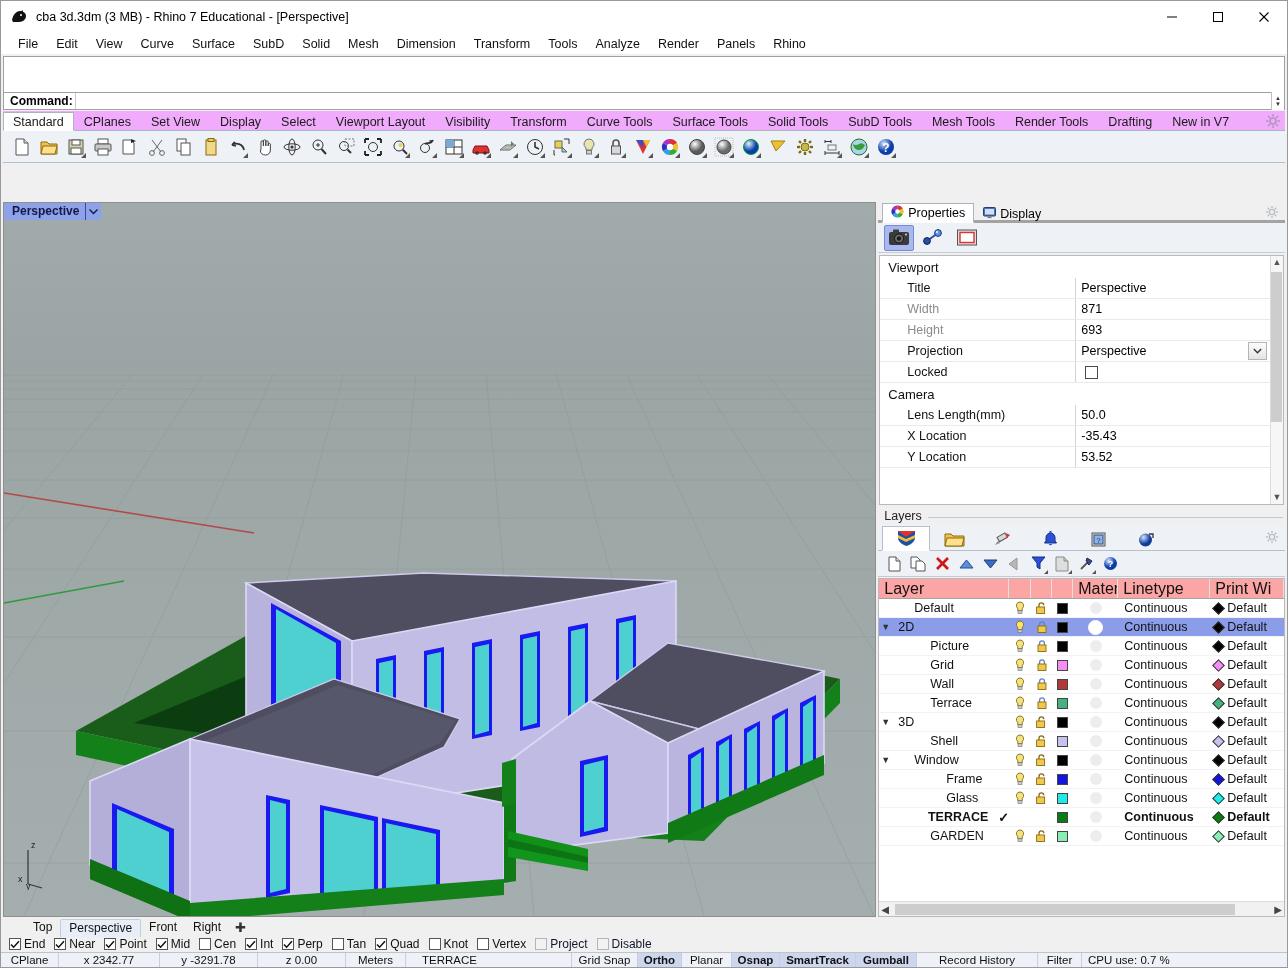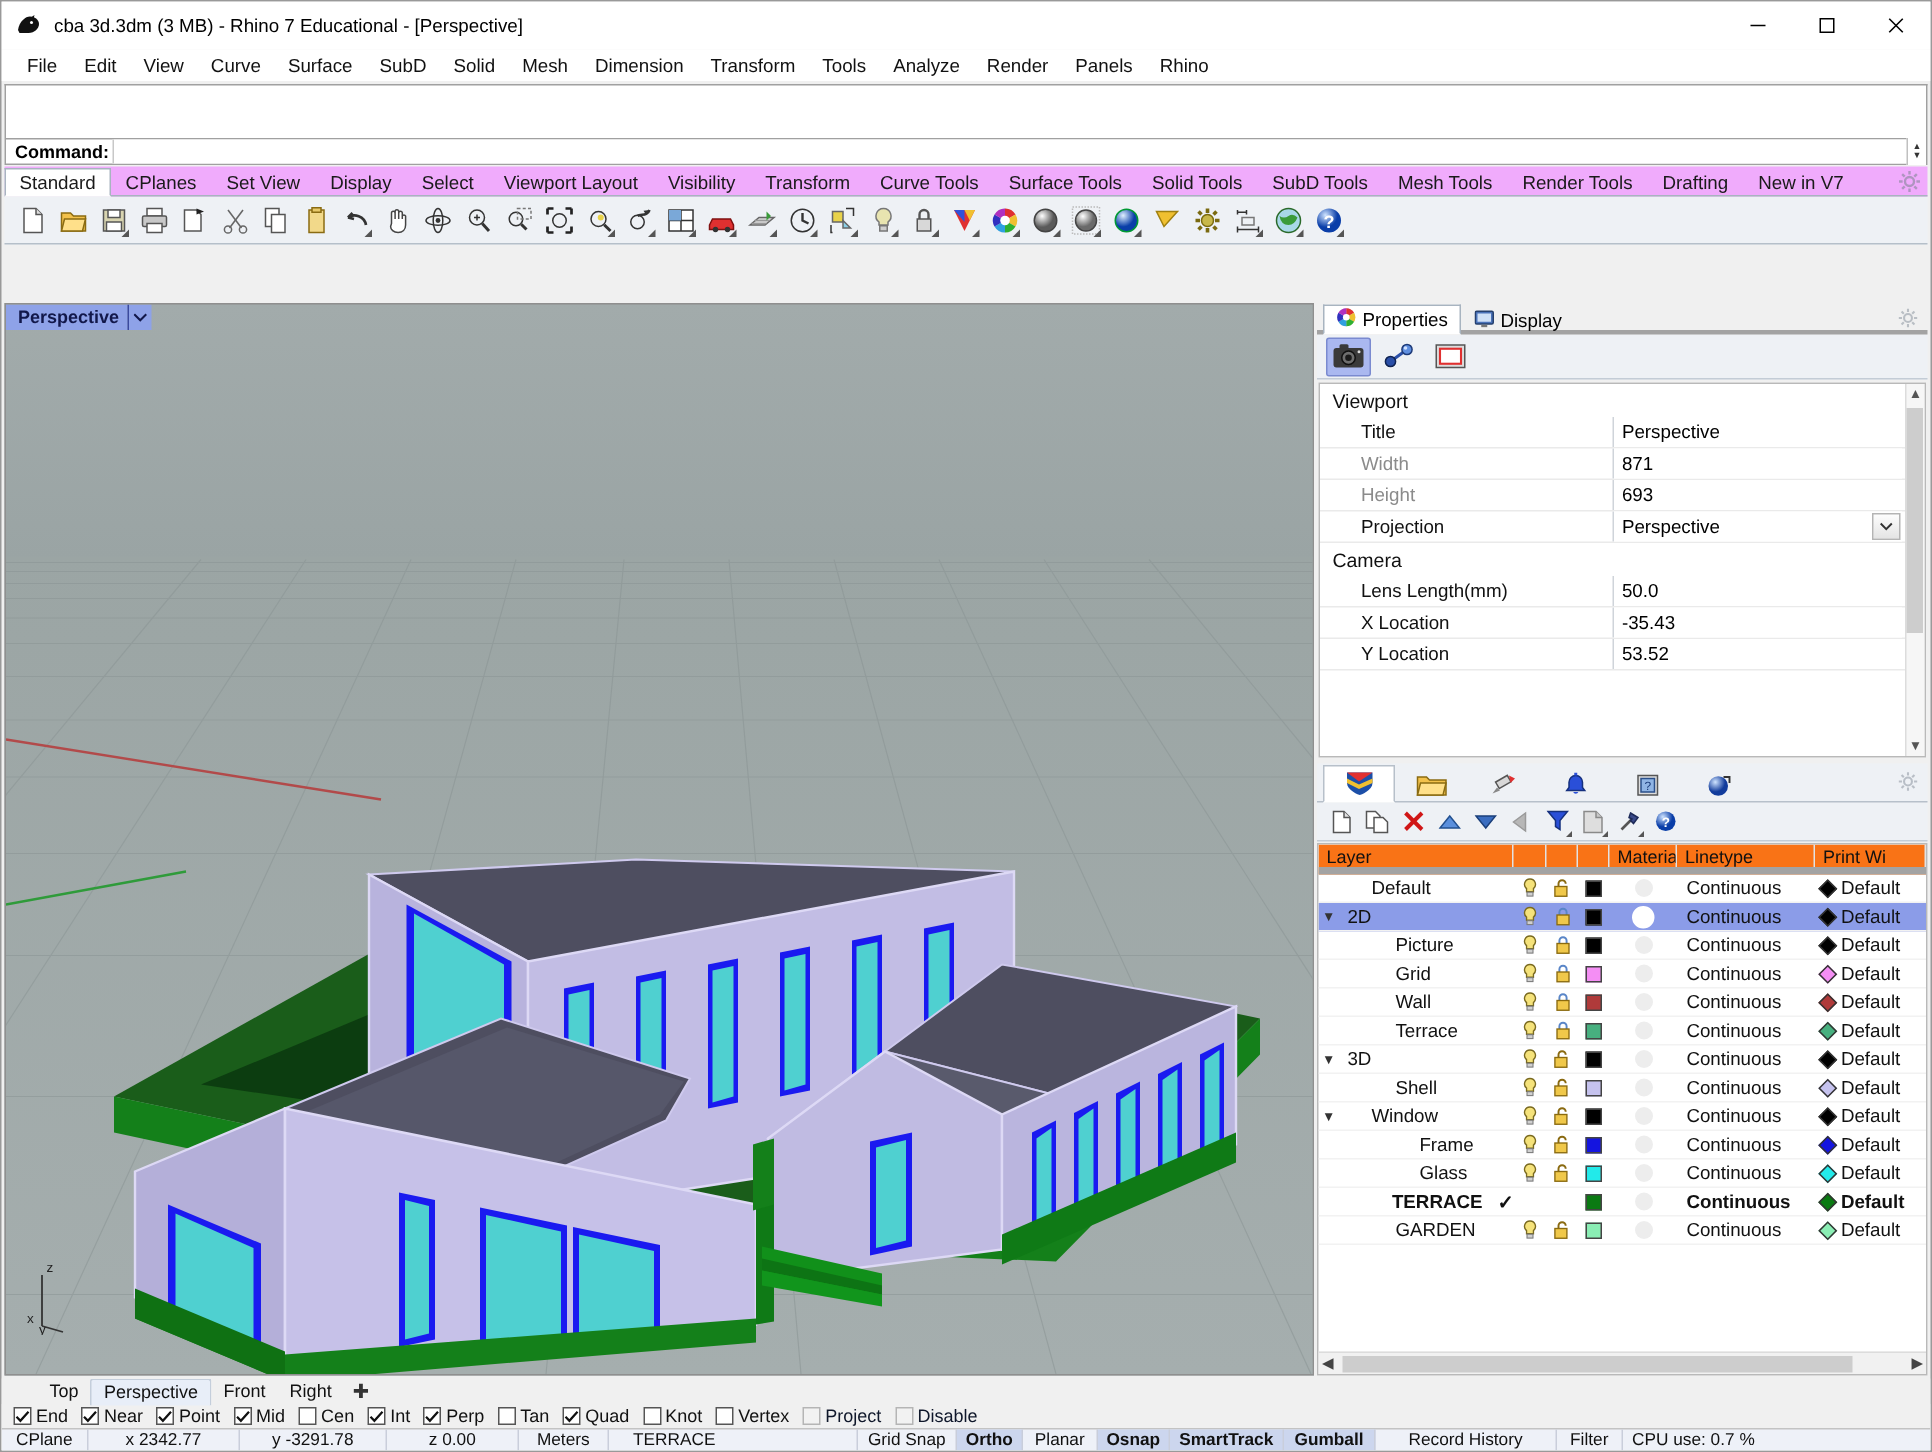--- a/index.html
+++ b/index.html
@@ -83,21 +83,21 @@
   .panel-layers{flex:1;display:flex;flex-direction:column;margin-top:4px;position:relative}
   .grouplabel{font-size:12.5px;color:#222;padding:0 0 2px 6px;position:relative}
   .grouplabel .ln{position:absolute;left:50px;right:2px;top:8px;height:1px;background:#c2c8d0}
   .ltabs{height:26px;background:#eef1f5;display:flex;align-items:flex-end;padding-left:4px;border-bottom:1px solid #b7c0ca;position:relative}
   .ltab{width:48px;height:25px;display:flex;align-items:center;justify-content:center;border:1px solid transparent;border-bottom:none;position:relative;top:1px;cursor:default}
   .ltab.active{background:#fff;border-color:#b7c0ca;border-bottom:1px solid #fff;z-index:2}
   .ltoolrow{height:26px;background:#eef1f5;display:flex;align-items:center;gap:4px;padding-left:6px;border-bottom:1px solid #c3ccd6}
   .ltool{width:20px;height:22px;display:flex;align-items:center;justify-content:center;position:relative;cursor:default}
   .ltool.hasflyout::after{content:"";position:absolute;right:0;bottom:1px;width:0;height:0;border-left:4px solid transparent;border-bottom:4px solid #555;}
   .layerlist{flex:1;background:#fff;border:1px solid #b9b9b9;margin-top:1px;position:relative;overflow:hidden}
-  .lhead{display:flex;height:20px;border-bottom:5px solid #a3a3a3;background:#f97316;font-size:12px;color:#111}
+  .lhead{display:flex;height:20px;border-bottom:1px solid #a3a3a3;background:#fca5a5;font-size:16px;color:#111}
   .lhead > div{display:flex;align-items:center;border-right:1px solid #e2e2e2;padding-left:5px;overflow:hidden;white-space:nowrap}
   .lrow{display:flex;height:19px;font-size:12.5px;align-items:center;color:#111;border-bottom:1px solid #f2f2f2}
   .lrow.sel{background:#8b9ce8;}
   .lrow.bold{font-weight:bold}
   .c-name{width:130px;display:flex;align-items:center;height:100%;white-space:nowrap;overflow:hidden}
   .c-on{width:22px;display:flex;align-items:center;justify-content:center}
   .c-lock{width:21px;display:flex;align-items:center;justify-content:center}
   .c-color{width:21px;display:flex;align-items:center;justify-content:center}
   .c-mat{width:45px;display:flex;align-items:center;justify-content:center}
   .c-lt{width:92px;display:flex;align-items:center;padding-left:6px}
@@ -744,20 +744,26 @@
               <div class="pkey">Projection</div>
               <div class="pval">
                 <span>Perspective</span>
                 <span class="combo-arrow">
                   <svg width="9" height="6" viewBox="0 0 9 6">
                       <path d="M0.8 1 L4.5 4.8 L8.2 1" fill="none" stroke="#333" stroke-width="1.3"></path>
                     </svg>
                 </span>
               </div>
             </div>
+            <div class="prow">
+              <div class="pkey">Locked</div>
+              <div class="pval">
+                <span class="cbx"></span>
+              </div>
+            </div>
 
             <div class="sectionhdr">Camera</div>
             <div class="prow">
               <div class="pkey">Lens Length(mm)</div>
               <div class="pval">50.0</div>
             </div>
             <div class="prow">
               <div class="pkey">X Location</div>
               <div class="pval">-35.43</div>
             </div>
@@ -768,20 +774,24 @@
           </div>
           <div class="vscroll">
             <div class="arw">▲</div>
             <div class="arw">▼</div>
           </div>
           <div class="vthumb"></div>
         </div>
       </div>
 
       <div class="panel-layers">
+        <div class="grouplabel">
+          <span>Layers</span>
+          <span class="ln"></span>
+        </div>
 
         <div class="ltabs">
           <div class="ltab active">
             <svg width="21" height="19" viewBox="0 0 21 19">
                 <path d="M2 2 h17 v7 c0 5-8 8-8.5 8 C10 17 2 14 2 9z" fill="#1c4fa8"></path>
                 <path d="M2 2 h17 l-9 6z" fill="#e03030"></path>
                 <path d="M2 6 l8 4 9-4 v3 l-9 4 -8-4z" fill="#f0c030"></path>
               </svg>
           </div>
           <div class="ltab">

